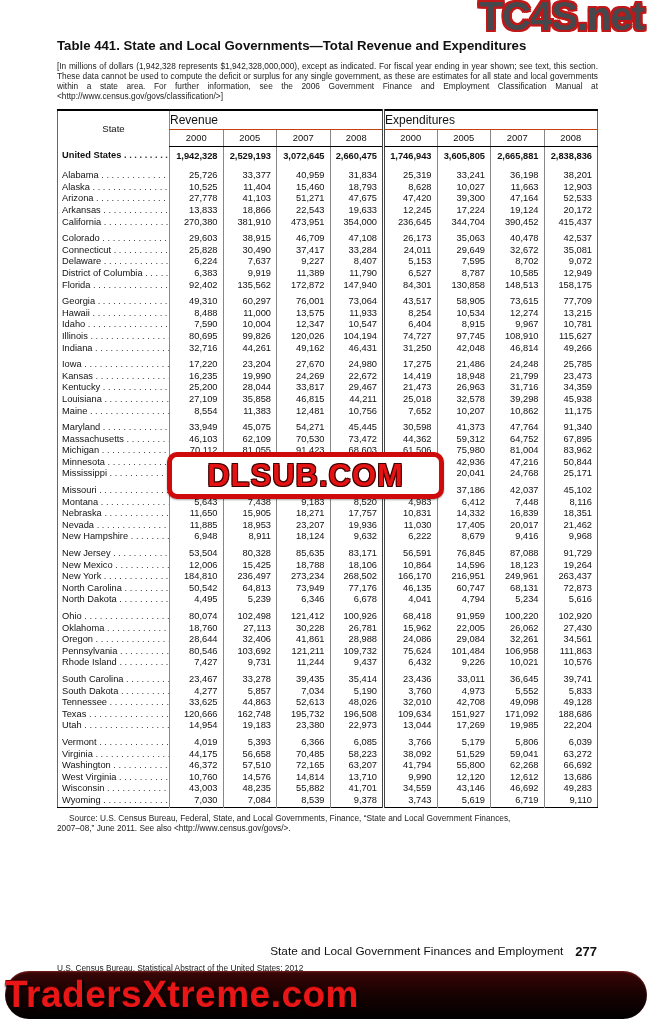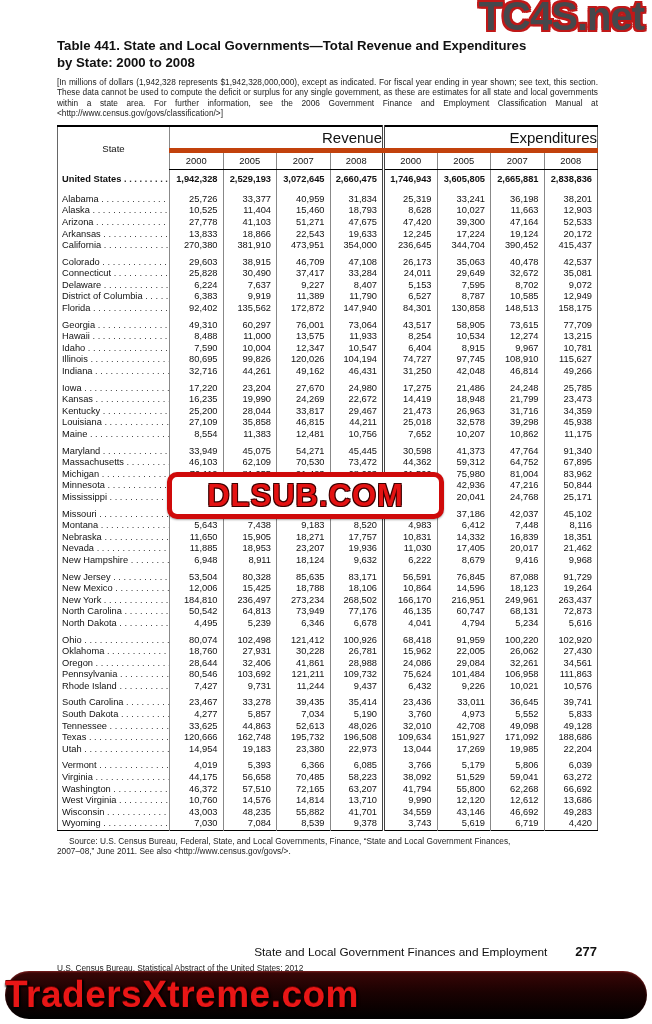--- a/index.html
+++ b/index.html
@@ -19,48 +19,47 @@
   .note { font-size:8.3px; line-height:1.24; margin-top:6px; text-align:justify; color:#222; }
 
   table {
     width:100%; border-collapse:collapse; table-layout:fixed;
     margin-top:7px; font-size:9.3px; color:#111;
     border-top:2px solid #000; border-bottom:1.5px solid #000;
     border-left:1px solid #666; border-right:1px solid #666;
   }
   col.c-state { width:112px; }
   th { font-weight:normal; }
-  .group-h { font-size:15px; text-align:right; border-bottom:5px solid #c2410c; padding:2px 0; }
+  .group-h { font-size:12px; text-align:left; border-bottom:1px solid #c2410c; padding:2px 0; }
   .state-h { font-size:9.6px; text-align:center; vertical-align:middle; }
   .yr { font-size:9.4px; text-align:center; padding:2px 0 3px 0; border-left:1px solid #888; border-bottom:1.2px solid #000; }
   .vline { border-left:1px solid #888; }
   .gdiv { border-left:3px double #444 !important; }
 
   td.state { text-align:left; padding-left:4px; white-space:nowrap; overflow:hidden; height:11.6px; line-height:11.6px; }
   td.state .name::after { content:" . . . . . . . . . . . . . . . . . . . . . . . . . . . . . ."; color:#333; }
   td.num { text-align:right; padding-right:5px; height:11.6px; line-height:11.6px; border-left:1px solid #888; font-size:9.3px; white-space:nowrap; overflow:hidden; }
   tr.us-row td { font-weight:bold; padding-top:4px; padding-bottom:3px; }
   tr.group-start td { padding-top:5px; }
 
   .source { font-size:8.3px; line-height:1.25; margin-top:5px; color:#222; }
   .source .l1 { text-indent:12px; }
 
   .wm-mid {
     position:absolute; left:167px; top:452px; width:277px; height:47px;
     background:#ffffff; border:5px solid #cf0a0a; border-radius:10px;
     display:flex; align-items:center; justify-content:center;
     box-shadow:0 1px 2px rgba(0,0,0,0.35);
-    margin-top:20px;
   }
   .wm-mid .txt {
     font-size:31px; font-weight:bold; color:#e41212; letter-spacing:1px;
     text-shadow:1px 1px 0 #3c0000, -1px -1px 0 #3c0000, 1px -1px 0 #3c0000, -1px 1px 0 #3c0000;
   }
 
-  .footer-right { position:absolute; right:55px; top:944px; display:flex; align-items:center; gap:28px; }
+  .footer-right { position:absolute; right:55px; top:944px; display:flex; align-items:flex-start; gap:12px; }
   .footer-right .rt { font-size:11.8px; color:#111; }
   .footer-right .pn { font-size:13px; font-weight:bold; color:#111; }
   .footer-left { position:absolute; left:57px; top:963px; font-size:8.3px; color:#222; }
 
   .banner {
     position:absolute; left:5px; right:5px; top:971px; height:48px;
     background:linear-gradient(180deg, #3a0606 0%, #1a0202 45%, #000000 100%);
     border-radius:24px; display:flex; align-items:center; justify-content:flex-start;
     box-shadow:inset 0 1px 2px rgba(255,80,80,0.35);
   }
@@ -72,21 +71,20 @@
 </head>
 <body>
 
 <div class="page">
 
   <div class="logo-top">TC4S.net</div>
 
   <div class="content">
     <div class="title">
       <div>Table 441. State and Local Governments—Total Revenue and Expenditures</div>
-      <div>by State: 2000 to 2008</div>
     </div>
 
     <div class="note">[In millions of dollars (1,942,328 represents $1,942,328,000,000), except as indicated. For fiscal year ending in year shown; see text, this section. These data cannot be used to compute the deficit or surplus for any single government, as these are estimates for all state and local governments within a state area. For further information, see the 2006 Government Finance and Employment Classification Manual at &lt;http://www.census.gov/govs/classification/&gt;]</div>
 
     <table>
       <colgroup>
         <col class="c-state">
           <col>
           <col>
           <col>
@@ -517,21 +515,21 @@
         <td class="num">121,412</td>
         <td class="num">100,926</td>
         <td class="num gdiv">68,418</td>
         <td class="num">91,959</td>
         <td class="num">100,220</td>
         <td class="num">102,920</td>
       </tr>
           <tr>
         <td class="state"><span class="name">Oklahoma</span></td>
         <td class="num">18,760</td>
-        <td class="num">27,931</td>
+        <td class="num">27,113</td>
         <td class="num">30,228</td>
         <td class="num">26,781</td>
         <td class="num gdiv">15,962</td>
         <td class="num">22,005</td>
         <td class="num">26,062</td>
         <td class="num">27,430</td>
       </tr>
           <tr>
         <td class="state"><span class="name">Oregon</span></td>
         <td class="num">28,644</td>
@@ -677,21 +675,21 @@
       </tr>
           <tr>
         <td class="state"><span class="name">Wyoming</span></td>
         <td class="num">7,030</td>
         <td class="num">7,084</td>
         <td class="num">8,539</td>
         <td class="num">9,378</td>
         <td class="num gdiv">3,743</td>
         <td class="num">5,619</td>
         <td class="num">6,719</td>
-        <td class="num">4,420</td>
+        <td class="num">9,110</td>
       </tr>
         </tbody>
     </table>
 
     <div class="source">
       <div class="l1">Source: U.S. Census Bureau, Federal, State, and Local Governments, Finance, “State and Local Government Finances,</div>
       <div>2007–08,” June 2011. See also &lt;http://www.census.gov/govs/&gt;.</div>
     </div>
   </div>
 

